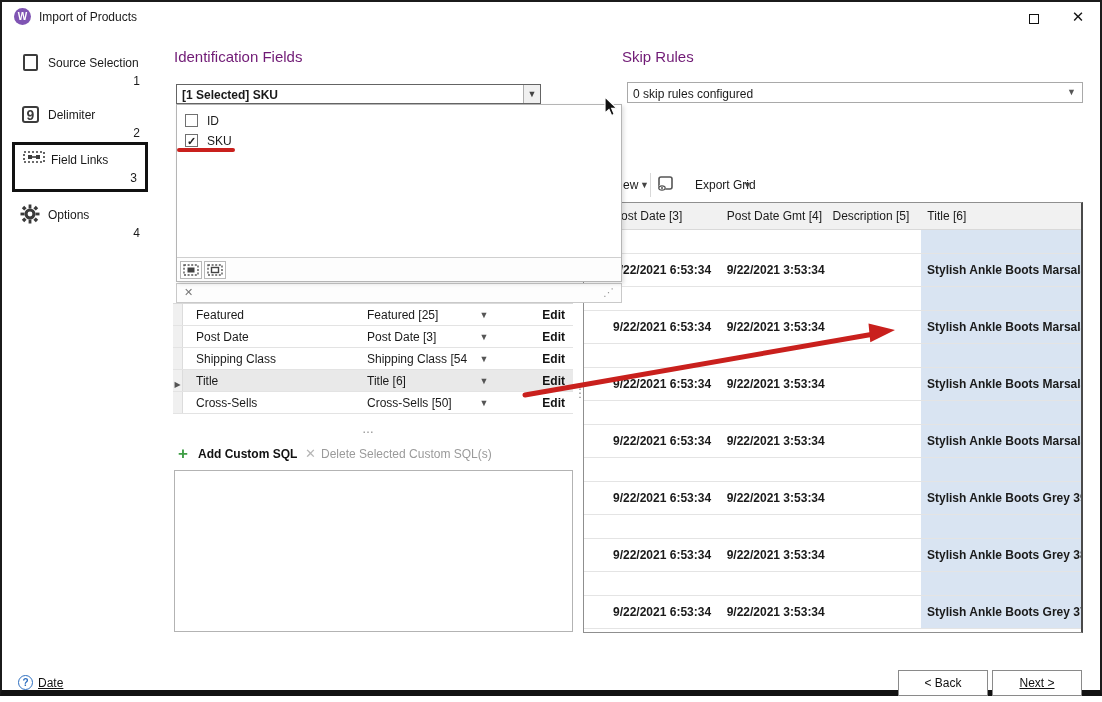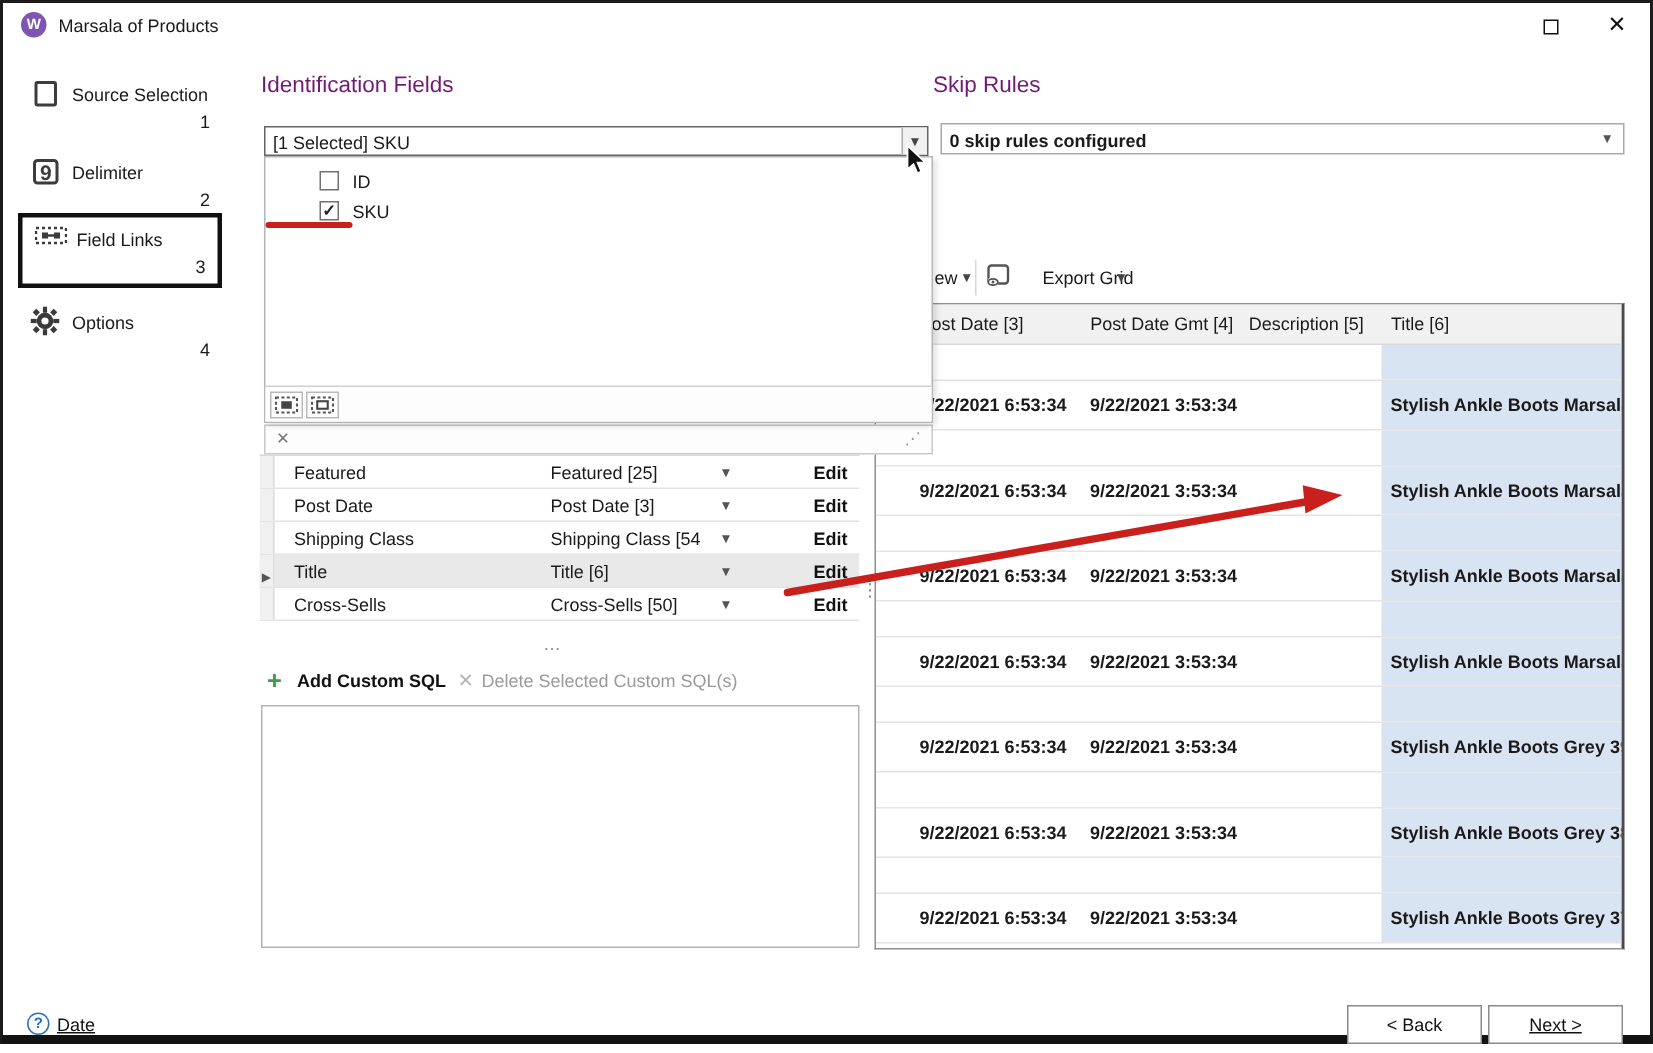--- a/index.html
+++ b/index.html
@@ -33,21 +33,21 @@
   
   .combo { background:#fff; border:1px solid #646464; font-size:12px; color:#1a1a1a; }
   .combo .val { position:absolute; left:5px; top:3px; white-space:nowrap; }
   .combo .caret-btn { position:absolute; right:0; top:0; bottom:0; width:17px; background:#f0f0f0;
                       border-left:1px solid #adadad; color:#444; font-size:9px; text-align:center; line-height:18px; }
   .combo.flat { border:1px solid #a9a9a9; }
   .combo.flat .caret-plain { position:absolute; right:6px; top:4px; color:#555; font-size:9px; }
 
   
   .dd-panel { left:174px; top:102px; width:446px; height:178px; background:#fff; border:1px solid #b5b5b5;
-              box-shadow:2px 2px 4px rgba(0,0,0,0.12); z-index:20;padding-left:28px; }
+              box-shadow:2px 2px 4px rgba(0,0,0,0.12); z-index:20; }
   .dd-item { position:relative; height:20px; padding-left:30px; font-size:12px; color:#1a1a1a; line-height:20px; }
   .dd-item .cb { position:absolute; left:8px; top:3px; width:13px; height:13px; border:1px solid #707070; background:#fff;
                  font-size:11px; line-height:12px; text-align:center; color:#222; font-weight:bold; }
   .dd-footer { position:absolute; left:0; bottom:0; width:100%; height:24px; border-top:1px solid #cfcfcf; background:#fdfdfd; }
   .sel-btn { position:absolute; top:3px; width:22px; height:18px; border:1px solid #b9b9b9; background:#fff; }
   .sel-btn svg { display:block; margin:2px auto 0; }
 
   
   .x-strip { left:174px; top:281px; width:446px; height:20px; background:#fdfdfd; border:1px solid #c9c9c9; z-index:19; }
   .x-strip .x { position:absolute; left:7px; top:2px; color:#777; font-size:11px; }
@@ -102,21 +102,21 @@
   #arrow-svg { left:0; top:0; width:1102px; height:702px; z-index:40; pointer-events:none; }
   #cursor-svg { left:601px; top:94px; z-index:50; pointer-events:none; }
 </style>
 </head>
 <body>
 
 <div id="window">
 
   <div class="abs titlebar">
     <div class="abs logo">W</div>
-    <div class="abs win-title">Marsala of Products</div>
+    <div class="abs win-title">Import of Products</div>
     <div class="abs btn-max"><span></span></div>
     <div class="abs btn-close"><span>✕</span></div>
   </div>
 
   <div id="sidebar-steps">
       <div class="abs step" style="top: 46px; height: 46px;">
         <span class="ic">
           <div class="doc-ic"></div>
         </span>
         <span class="lbl">Source Selection</span>
@@ -155,27 +155,27 @@
             <circle cx="10" cy="10" r="2.4" fill="#fff"></circle>
           </svg></span>
         <span class="lbl">Options</span>
         <span class="num">4</span>
       </div>
     </div>
 
   <div class="abs h1" style="left:172px; top:46px;">Identification Fields</div>
   <div class="abs h1" style="left:620px; top:46px;">Skip Rules</div>
 
-  <div class="abs combo" style="left:174px; top:82px; width:443px; height:20px; z-index:21;">
+  <div class="abs combo" style="left:174px; top:82px; width:365px; height:20px; z-index:21;font-weight:bold;">
     <span class="val">[1 Selected] SKU</span>
     <span class="caret-btn">▼</span>
   </div>
 
   <div class="abs combo flat" style="left:625px; top:80px; width:456px; height:21px;">
-    <span class="val" style="top:4px;font-weight:bold;">0 skip rules configured</span>
+    <span class="val" style="top:4px;">0 skip rules configured</span>
     <span class="caret-plain">▼</span>
   </div>
 
   <div class="abs dd-panel">
     <div id="dd-options" style="padding-top:6px;">
         <div class="dd-item"><span class="cb"></span><span>ID</span></div>
         <div class="dd-item"><span class="cb">✓</span><span>SKU</span></div>
       </div>
     <div class="dd-footer">
       <div class="sel-btn" style="left:3px;">

